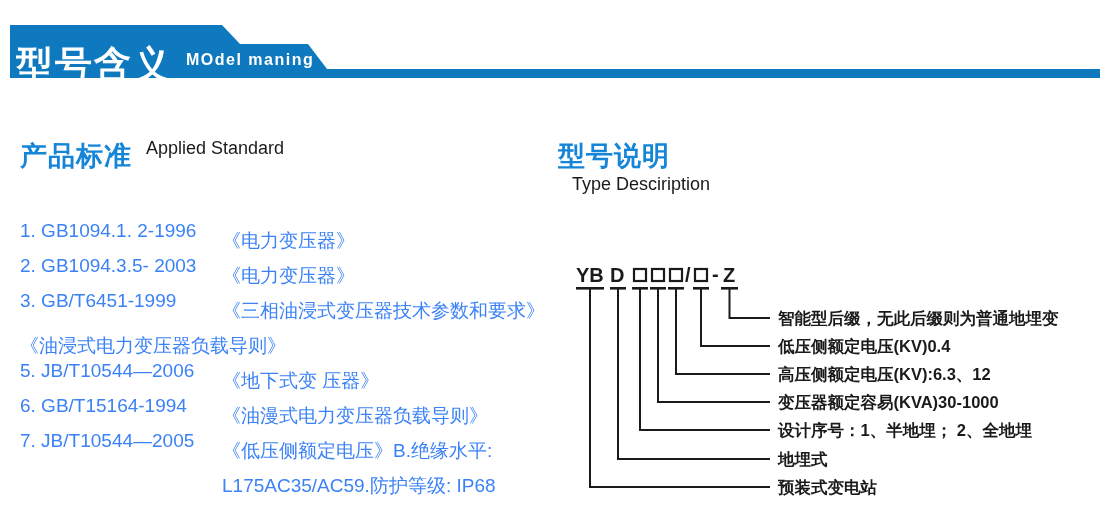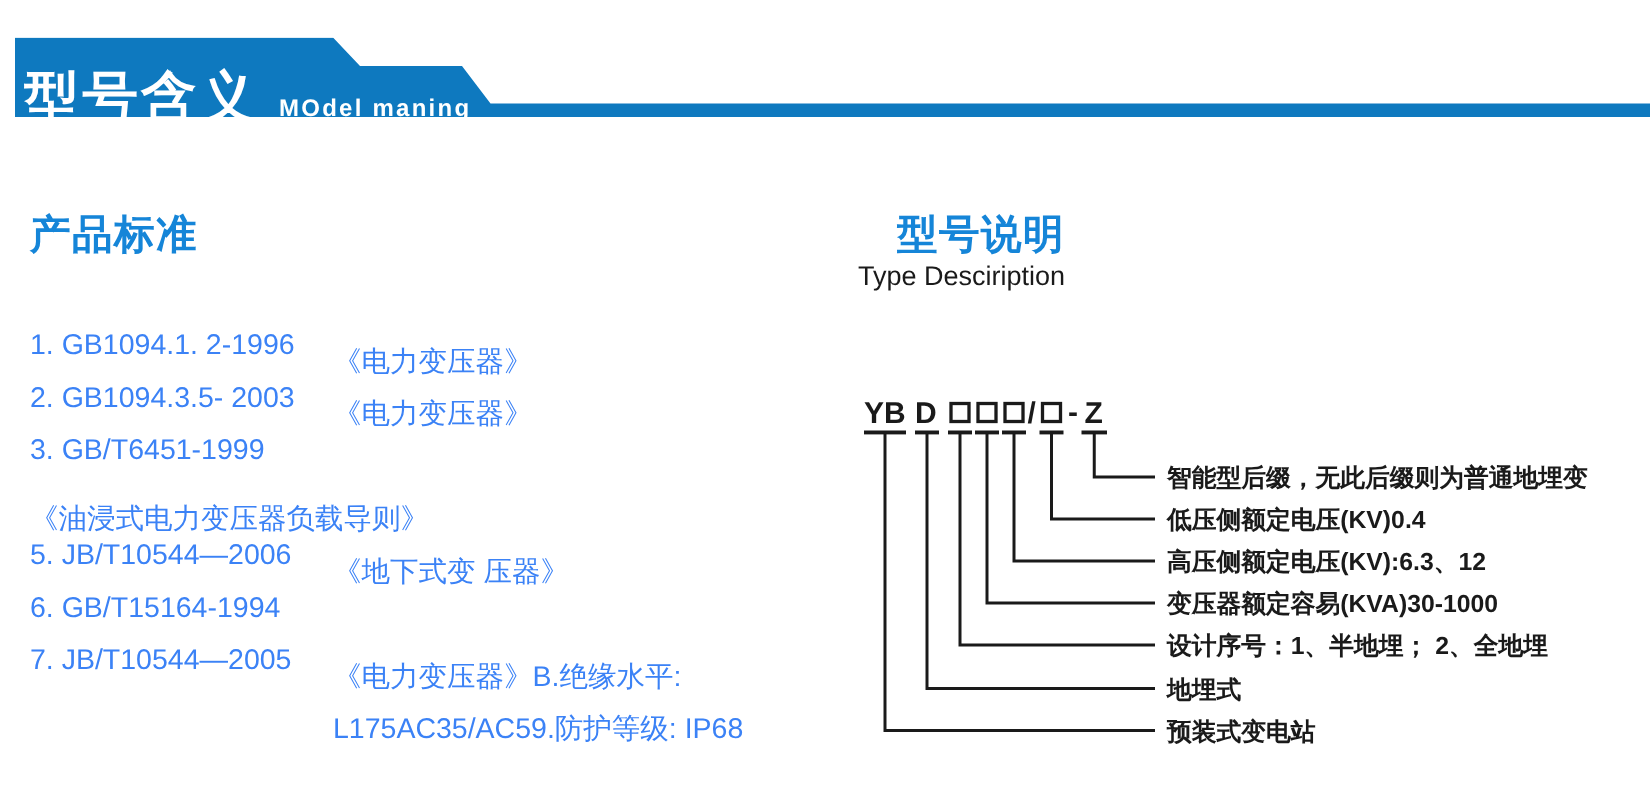--- a/index.html
+++ b/index.html
@@ -29,32 +29,32 @@
     left: 16px; top: 43px;
     margin: 0;
     color: #ffffff;
     font-size: 37px;
     font-weight: bold;
     letter-spacing: 2px;
     line-height: 1.2;
   }
   .banner-subtitle {
     position: absolute;
-    left: 186px; top: 64px;
+    left: 186px; top: 51px;
     color: #ffffff;
     font-size: 16px;
     font-weight: bold;
     letter-spacing: 1.5px;
   }
 
   
   .section-heading {
     position: absolute;
     display: flex;
-    align-items: flex-end;
+    align-items: flex-start;
   }
   .section-heading .zh {
     color: #1585d8;
     font-size: 27px;
     font-weight: bold;
     letter-spacing: 1px;
   }
   .section-heading .en {
     color: #1a1a1a;
     font-size: 18px;
@@ -96,52 +96,55 @@
 <body>
 
 <div class="page">
 
   <div class="banner-shape"></div>
   <h1 class="banner-title">型号含义</h1>
   <span class="banner-subtitle">MOdel maning</span>
 
   <div class="section-heading heading-left">
     <span class="zh">产品标准</span>
+    <span class="en">Applied Standard</span>
   </div>
 
   <div class="section-heading heading-right">
     <span class="zh">型号说明</span>
     <span class="en">Type Desciription</span>
   </div>
 
   <div class="standards">
     <div class="std-row">
       <span class="std-code">1. GB1094.1. 2-1996</span>
       <span class="std-title">《电力变压器》</span>
     </div>
     <div class="std-row">
       <span class="std-code">2. GB1094.3.5- 2003</span>
       <span class="std-title">《电力变压器》</span>
     </div>
     <div class="std-row">
       <span class="std-code">3. GB/T6451-1999</span>
+      <span class="std-title">《三相油浸式变压器技术参数和要求》</span>
     </div>
     <div class="std-row">
       <span class="std-title">《油浸式电力变压器负载导则》</span>
     </div>
     <div class="std-row">
       <span class="std-code">5. JB/T10544—2006</span>
       <span class="std-title">《地下式变 压器》</span>
     </div>
     <div class="std-row">
       <span class="std-code">6. GB/T15164-1994</span>
+      <span class="std-title">《油漫式电力变压器负载导则》</span>
     </div>
     <div class="std-row">
       <span class="std-code">7. JB/T10544—2005</span>
-      <span class="std-title">《电力变压器》B.绝缘水平:</span>
+      <span class="std-title">《低压侧额定电压》B.绝缘水平:</span>
     </div>
     <div class="std-row">
       <span class="std-code"></span>
       <span class="std-title">L175AC35/AC59.防护等级: IP68</span>
     </div>
   </div>
 
   <div class="diagram">
     <svg width="560" height="250" viewBox="0 0 560 250">
 

